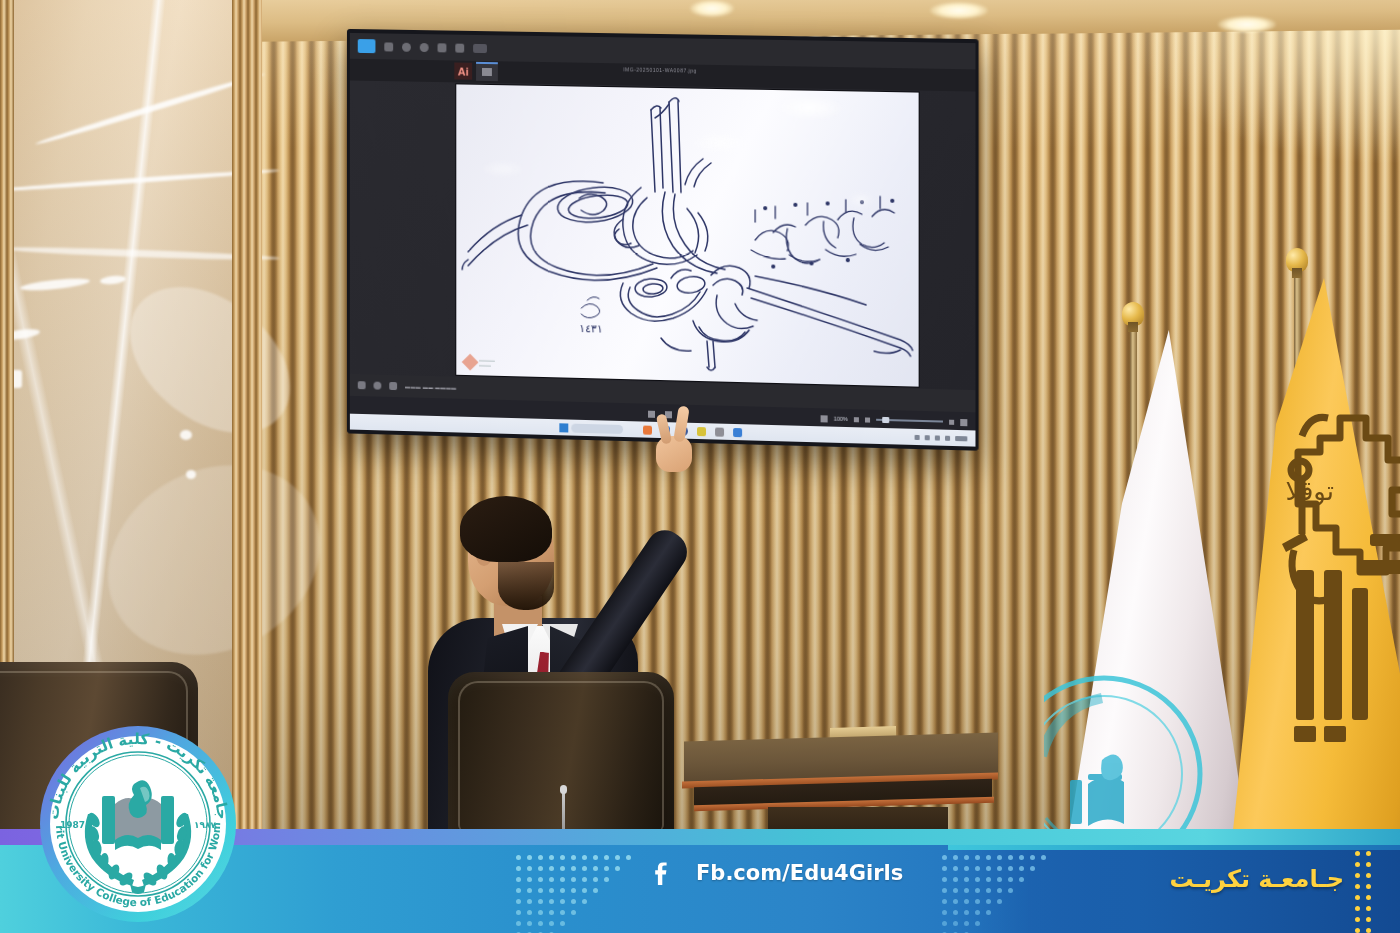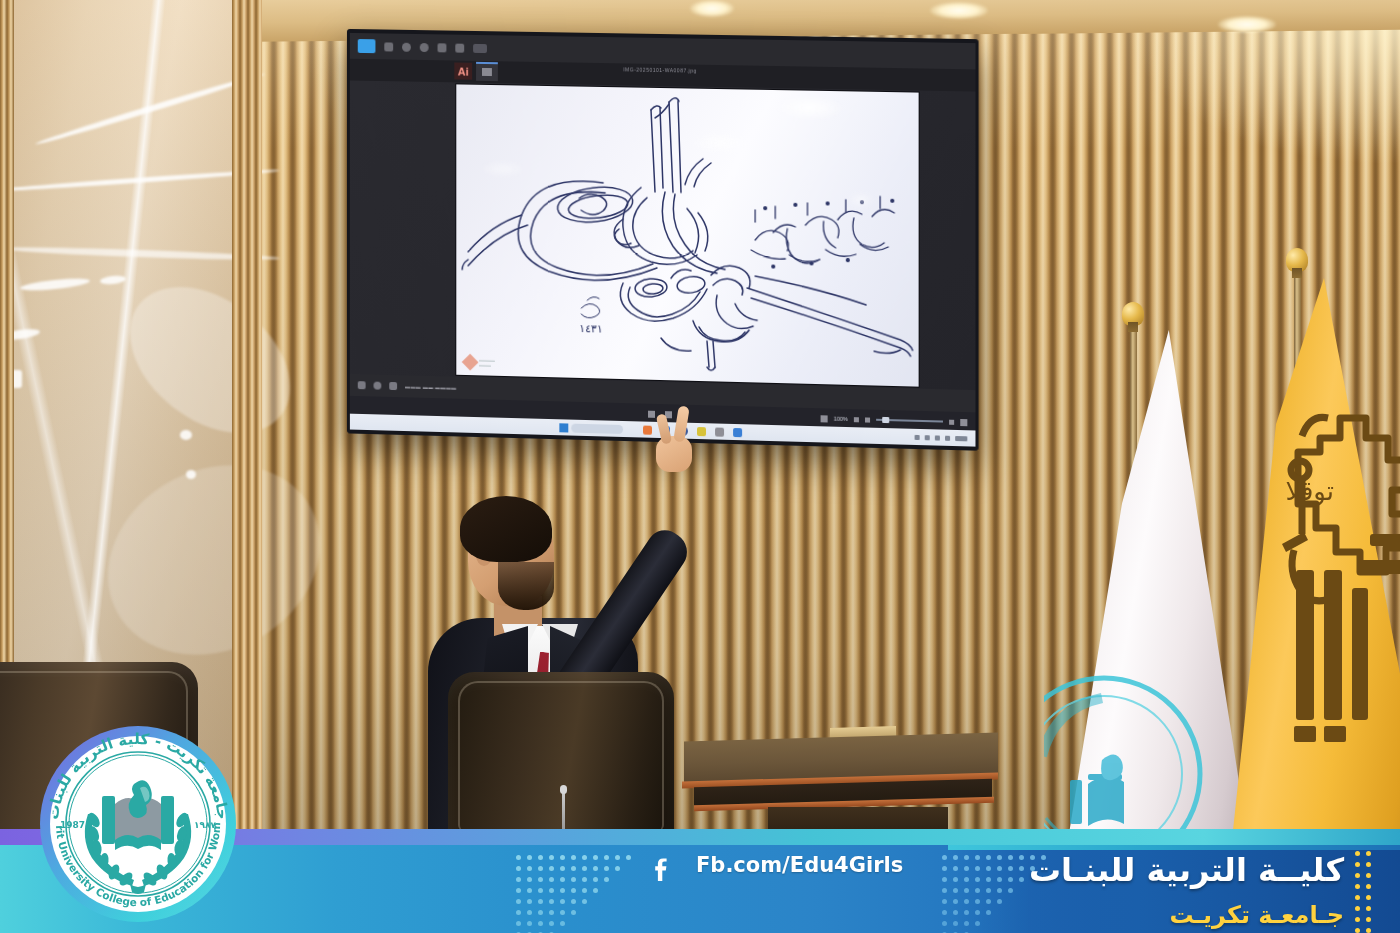--- a/index.html
+++ b/index.html
@@ -225,21 +225,21 @@
   .banner-rtop { position:absolute; left:948px; top:16px; width:452px; height:5px;
     background:linear-gradient(90deg,#3fc6dc,#2aa5cd 45%, #1d6fb6 100%); }
 
   .contacts { position:absolute; left:262px; top:24px; width:420px; }
   .c-row { display:flex; align-items:center; height:40px; gap:22px; }
   .c-ic { width:30px; height:30px; display:flex; align-items:center; justify-content:center; flex:0 0 30px; }
   .c-tx { color:#fff; font-size:21px; font-weight:bold; letter-spacing:.2px;
     text-shadow:0 1px 2px rgba(0,0,0,.25); font-family:"DejaVu Sans", sans-serif; }
 
   .socials { position:absolute; left:646px; top:24px; width:330px; }
-  .s-row { display:flex; height:40px; gap:18px; }
+  .s-row { display:flex; align-items:center; height:40px; gap:18px; }
   .s-ic { width:32px; height:32px; display:flex; align-items:center; justify-content:center; flex:0 0 32px; }
   .s-tx { color:#fff; font-size:21px; font-weight:bold; font-family:"DejaVu Sans", sans-serif;
     text-shadow:0 1px 2px rgba(0,0,0,.25); }
 
   .dots { position:absolute; }
   .dots i { position:absolute; width:5px; height:5px; border-radius:50%; display:block; }
 
   .arabic { position:absolute; right:56px; top:24px; text-align:right; direction:rtl; }
   .ar-main { color:#fff; font-size:32px; font-weight:bold; letter-spacing:1px; line-height:1.12;
     font-family:"DejaVu Sans", sans-serif; text-shadow:0 2px 3px rgba(0,0,0,.35); }
@@ -689,21 +689,20 @@
         <span class="s-ic">
           <svg width="30" height="30" viewBox="0 0 30 30">
             <path d="M19.6 7.6h-2.4c-1.5 0-1.9.7-1.9 2v2.6h4.1l-.6 4.2h-3.5V27h-4.4V16.4H8.2v-4.2h2.7V9.6c0-3.3 1.9-5.2 5.2-5.2h3.5z" fill="#fff"></path>
           </svg>
         </span>
         <span class="s-tx">Fb.com/Edu4Girls</span>
       </div>
     </div>
 
     <div class="arabic">
-      <div class="ar-main">كليــة التربية للبنـات</div>
       <div class="ar-sub">جـامعـة تكريـت</div>
     </div>
   </div>
 
   <div class="logo">
     <svg width="204" height="204" viewBox="0 0 204 204">
       <defs>
         <linearGradient id="ring" x1="0" y1="0" x2="1" y2="1">
           <stop offset="0%" stop-color="#7b63e0"></stop>
             <stop offset="40%" stop-color="#4ea8e0"></stop>

